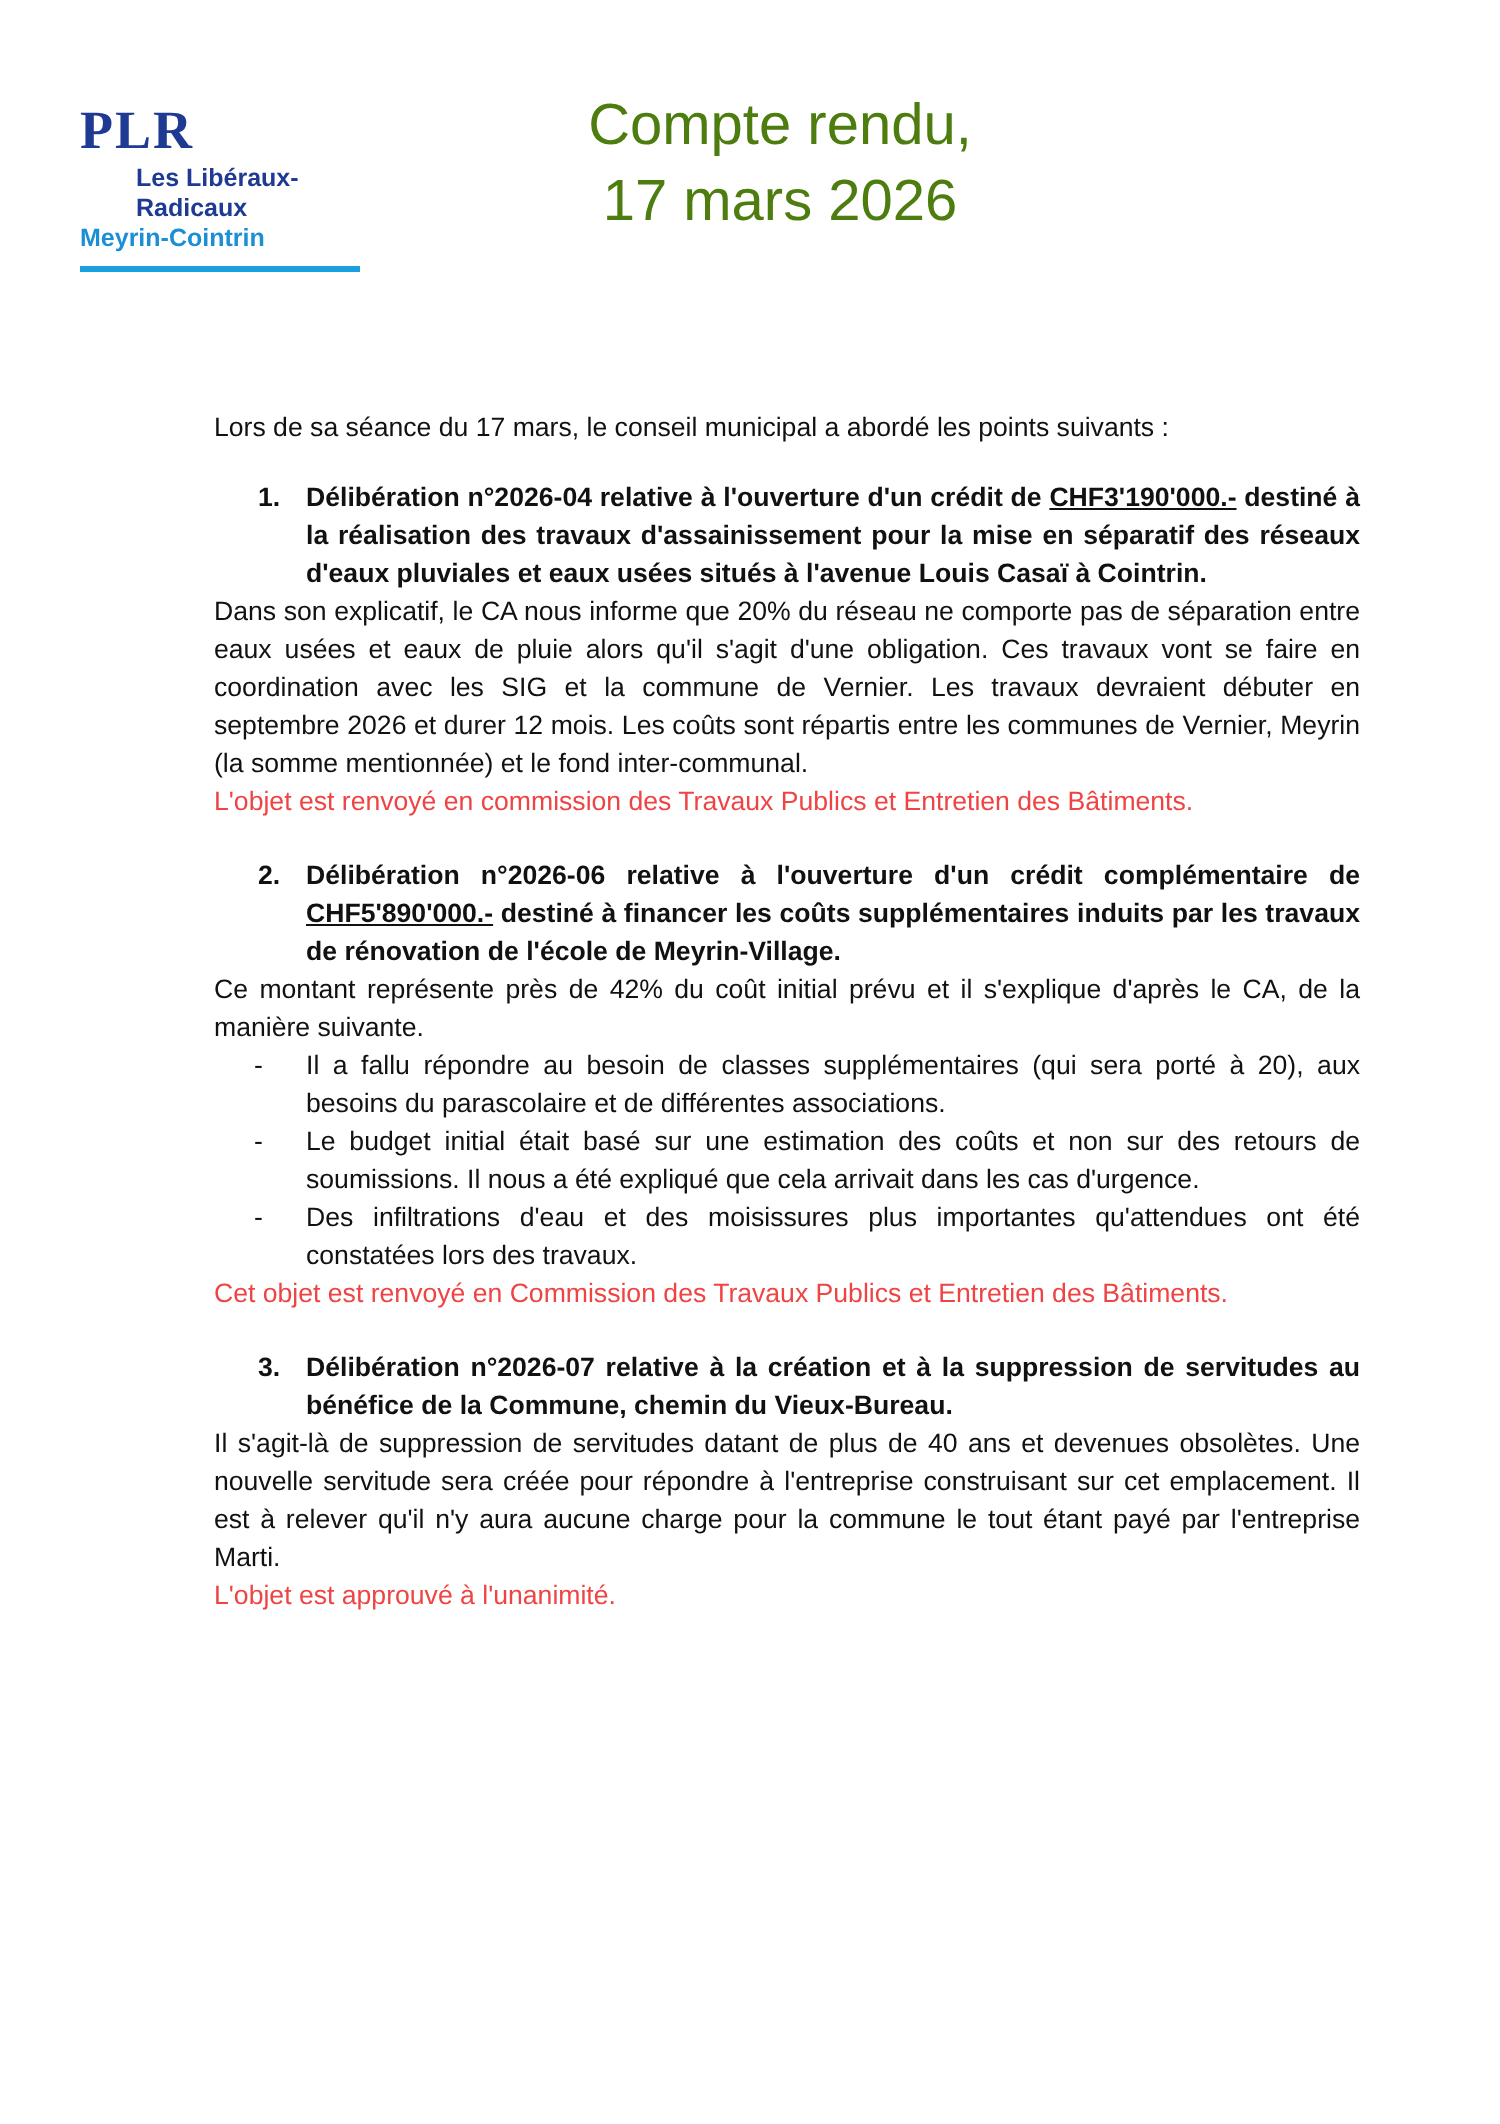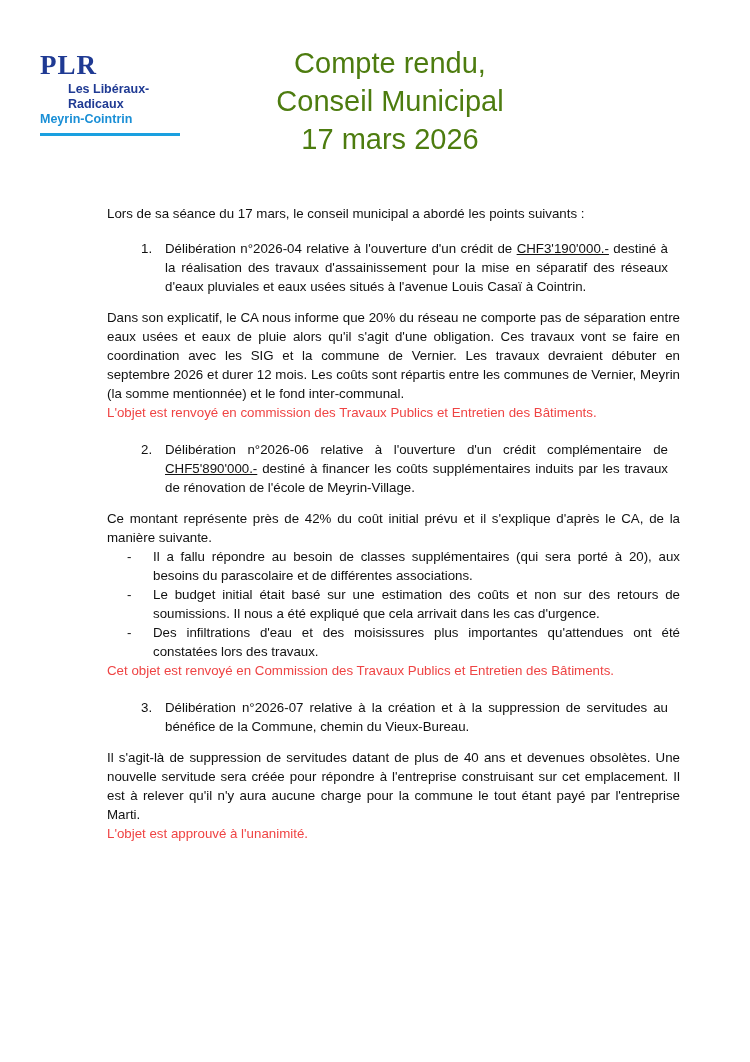--- a/index.html
+++ b/index.html
@@ -8,21 +8,21 @@
   .logo { position: absolute; left: 40px; top: 52px; width: 150px; }
   .logo-plr { font-family: "Liberation Serif", serif; font-weight: bold; font-size: 27px;
               color: #1f3a93; line-height: 26px; letter-spacing: 1px; }
   .logo-l1 { font-size: 12.5px; font-weight: bold; color: #1f3a93; line-height: 15px; margin-top: 4px; padding-left: 28px; }
   .logo-l2 { font-size: 12.5px; font-weight: bold; color: #1a8fd6; line-height: 15px; }
   .logo-bar { height: 3px; background: #1aa0e0; width: 140px; margin-top: 6px; }
   .title { position: absolute; left: 200px; top: 44px; width: 380px; text-align: center;
            font-weight: normal; font-size: 29px; line-height: 38px; color: #4d7c0f; }
   .content { position: absolute; left: 107px; top: 204px; width: 573px; font-size: 13.3px; line-height: 19px; }
   .intro { margin: 0 0 16px 0; }
-  .item-head { font-weight: normal; padding-left: 46px; text-indent: -24px; margin: 12px; text-align: justify; }
+  .item-head { font-weight: bold; padding-left: 46px; text-indent: -24px; margin: 0; text-align: justify; }
   .item-head .num { display: inline-block; width: 24px; text-indent: 0; }
   .u { text-decoration: underline; }
   p.body { margin: 0; text-align: justify; }
   .red { color: #ef4444; margin: 0; }
   .section { margin-bottom: 18px; }
   ul.dash { list-style: none; margin: 0; padding: 0 0 0 46px; }
   ul.dash li { position: relative; text-align: justify; }
   ul.dash li::before { content: "-"; position: absolute; left: -26px; }
 </style>
 </head>
@@ -30,21 +30,20 @@
 
 <div class="logo">
   <div class="logo-plr">PLR</div>
   <div class="logo-l1">Les Libéraux-Radicaux</div>
   <div class="logo-l2">Meyrin-Cointrin</div>
   <div class="logo-bar"></div>
 </div>
 
 <div class="title">
   <div>Compte rendu,</div>
-  <div>Conseil Municipal</div>
   <div>17 mars 2026</div>
 </div>
 
 <div class="content">
   <p class="intro">Lors de sa séance du 17 mars, le conseil municipal a abordé les points suivants :</p>
 
   <div class="section">
     <p class="item-head"><span class="num">1.</span><span>Délibération n°2026-04 relative à l'ouverture d'un crédit de </span><span class="u">CHF3'190'000.-</span><span> destiné à la réalisation des travaux d'assainissement pour la mise en séparatif des réseaux d'eaux pluviales et eaux usées situés à l'avenue Louis Casaï à Cointrin.</span></p>
     <p class="body">Dans son explicatif, le CA nous informe que 20% du réseau ne comporte pas de séparation entre eaux usées et eaux de pluie alors qu'il s'agit d'une obligation. Ces travaux vont se faire en coordination avec les SIG et la commune de Vernier. Les travaux devraient débuter en septembre 2026 et durer 12 mois. Les coûts sont répartis entre les communes de Vernier, Meyrin (la somme mentionnée) et le fond inter-communal.</p>
     <p class="red">L'objet est renvoyé en commission des Travaux Publics et Entretien des Bâtiments.</p>

